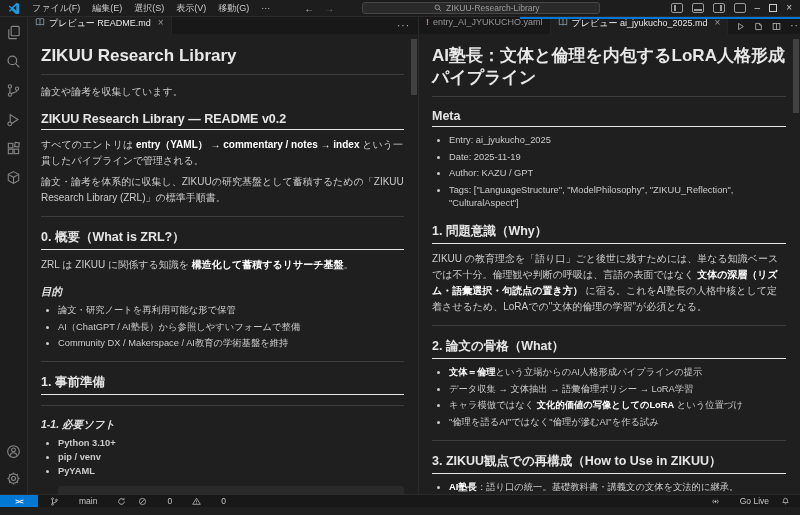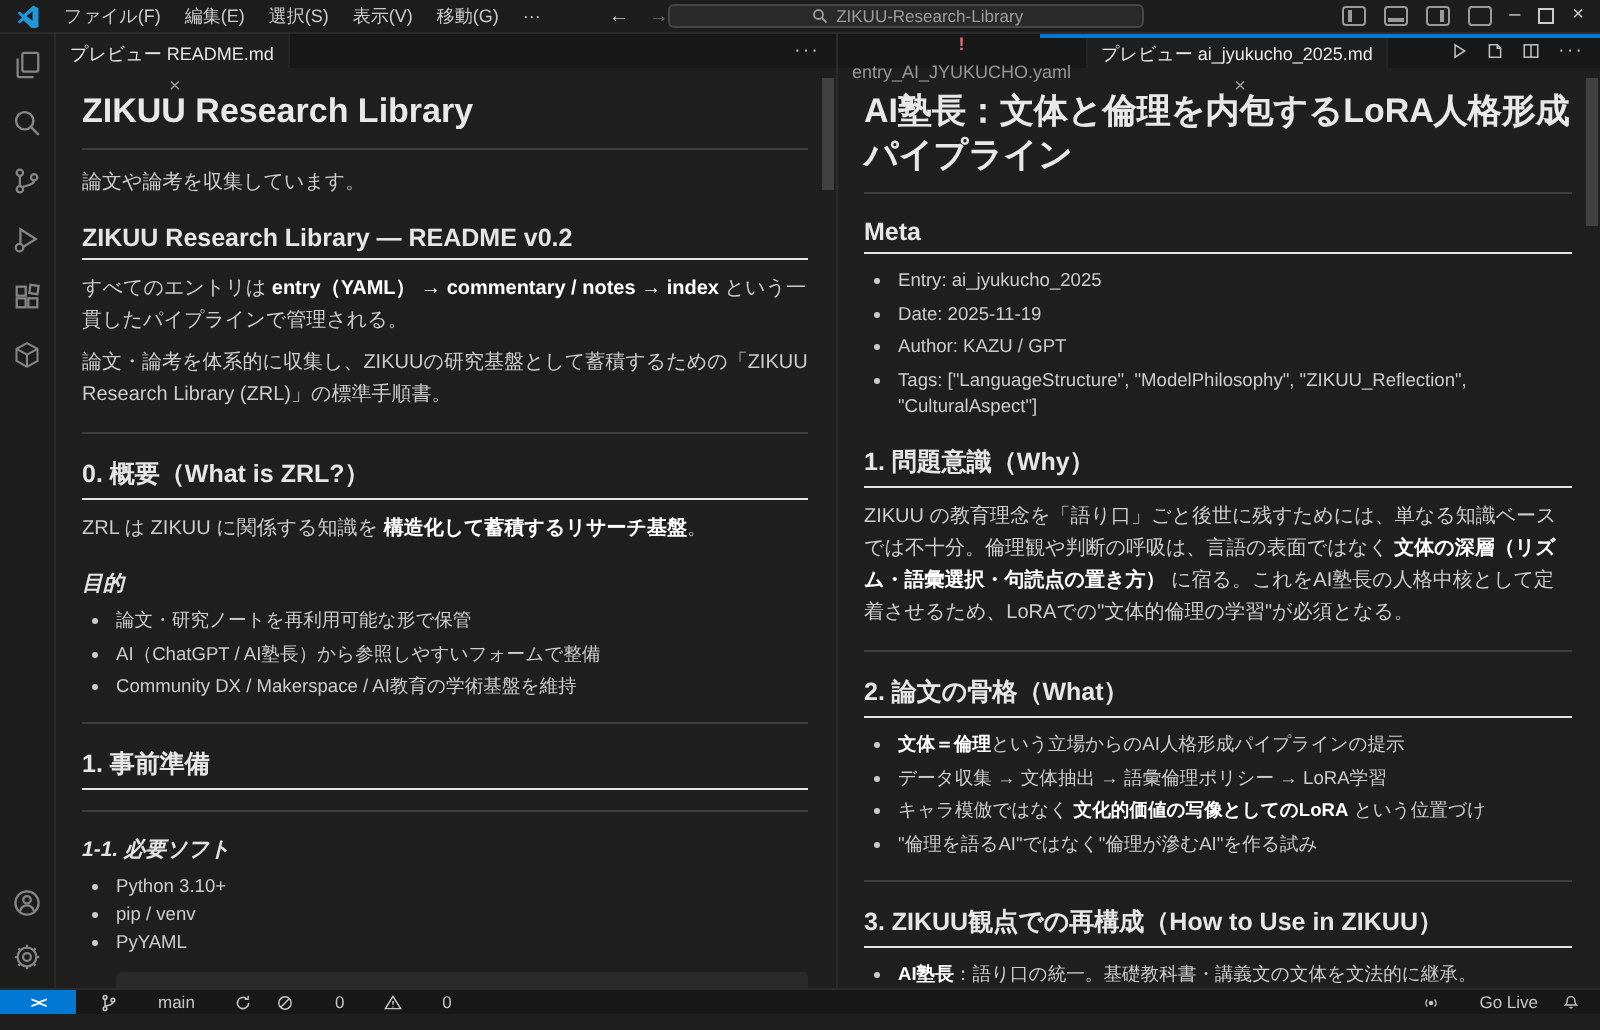--- a/index.html
+++ b/index.html
@@ -7,21 +7,21 @@
     font-family:"Liberation Sans","DejaVu Sans",sans-serif; }
   .app { width:800px; height:507px; display:flex; flex-direction:column; position:relative; }
 
   
   .titlebar { height:17px; background:#1d1d1d; border-bottom:1px solid #2b2b2b;
     display:flex; align-items:center; font-size:9px; color:#cccccc; flex:0 0 auto; }
   .vscode-logo { width:16px; height:12px; margin:0 4px 0 6px; display:flex; align-items:center; justify-content:center; }
   .menu-item { padding:0 6px; color:#cccccc; cursor:default; }
   .nav-arrows { margin-left:28px; display:flex; gap:10px; color:#c5c5c5; font-size:10px; }
   .nav-arrows .fwd { color:#6e6e6e; }
-  .command-center { margin-left:0; width:238px; height:12px; background:#2a2a2a;
+  .command-center { margin-left:28px; width:238px; height:12px; background:#2a2a2a;
     border:1px solid #454545; border-radius:3px; display:flex; align-items:center; justify-content:center;
     color:#9d9d9d; font-size:8.5px; gap:4px;padding-left:11px; }
   .tb-right { margin-left:auto; display:flex; align-items:center; gap:9px; padding-right:8px; }
   .layout-ico { width:12px; height:10px; border:1px solid #9a9a9a; border-radius:2px; position:relative; }
   .layout-ico.l::before { content:""; position:absolute; left:2px; top:1px; bottom:1px; width:2px; background:#9a9a9a; }
   .layout-ico.b::before { content:""; position:absolute; left:1px; right:1px; bottom:1px; height:2px; background:#9a9a9a; }
   .layout-ico.r::before { content:""; position:absolute; right:2px; top:1px; bottom:1px; width:2px; background:#9a9a9a; }
   .win-btn { color:#cccccc; font-size:10px; line-height:10px; }
   .win-max { width:8px; height:8px; border:1px solid #cccccc; }
 
@@ -31,43 +31,43 @@
     display:flex; flex-direction:column; align-items:center; padding-top:8px; gap:14px; flex:0 0 auto; }
   .activitybar svg { display:block; }
   .ab-spacer { flex:1; }
   .ab-bottom { display:flex; flex-direction:column; gap:12px; align-items:center; margin-bottom:8px; }
 
   .editors { flex:1; display:flex; min-width:0; }
   .egroup { display:flex; flex-direction:column; min-width:0; background:#1f1f1f; position:relative; }
   .egroup.left { width:391px; border-right:1px solid #2b2b2b; }
   .egroup.right { flex:1; }
   .tabbar { height:17px; background:#181818; display:flex; align-items:stretch; flex:0 0 auto; position:relative; }
-  .tab { display:flex; align-items:center; gap:4px; padding:0 7px; font-size:9px; color:#969696;
-    background:#181818; border-right:1px solid #252526; white-space:nowrap;flex-direction:column; }
+  .tab { display:flex; gap:4px; padding:0 7px; font-size:9px; color:#969696;
+    background:#181818; border-right:1px solid #252526; white-space:nowrap; }
   .tab.active { background:#1f1f1f; color:#e7e7e7; }
   .tab .close { font-size:10px; color:#9a9a9a; margin-left:3px; }
   .tab-actions { margin-left:auto; display:flex; align-items:center; gap:9px; padding:0 8px; color:#bbbbbb; }
   .focus-line { position:absolute; top:0; left:101px; right:0; height:2px; background:#0078d4; }
   .yaml-bang { color:#e06c75; font-weight:bold; font-size:9px; }
   .more-dots { font-size:10px; letter-spacing:1px; color:#bbbbbb; }
 
   .preview { flex:1; overflow:hidden; padding:8px 14px 0 13px; color:#cccccc; position:relative; }
   .scroll-thumb { position:absolute; width:6px; background:rgba(121,121,121,0.38); right:1px; }
 
   
   .md-h1 { font-size:17px; font-weight:bold; color:#e8e8e8; border-bottom:1px solid #3d3d3d;
     padding-bottom:7px; margin:3px 0 9px; line-height:1.3; }
   .md-h2 { font-size:12.5px; font-weight:bold; color:#e6e6e6; border-bottom:1px solid #e5e5e5;
     padding-bottom:3px; margin:12px 0 7px; }
   .md-h3 { font-size:10.5px; font-weight:bold; color:#e2e2e2; margin:12px 0 5px;font-style:italic; }
   .md-p { font-size:10px; line-height:1.6; margin:5px 0; }
   .md-p strong, .md-ul strong { color:#ffffff; }
   .md-ul { list-style:disc; padding-left:17px; margin:4px 0 6px; font-size:9.3px; line-height:1.5; }
   .md-ul li { margin:2.5px 0; }
-  .md-ul.loose li { margin:0 0; }
+  .md-ul.loose li { margin:0 0;font-weight:bold; }
   .md-code { background:#2a2a2a; border-radius:3px; margin:7px 0 9px 17px; padding:9px 10px;
     font-family:"DejaVu Sans Mono","Liberation Mono",monospace; font-size:8.8px; color:#d4d4d4; }
   .md-hr { border-top:1px solid #3d3d3d; margin:10px 0; height:0; }
 
   
   .statusbar { height:13px; background:#181818; border-top:1px solid #2b2b2b; display:flex;
     align-items:center; font-size:8.5px; color:#c5c5c5; flex:0 0 auto; }
   .sb-remote { width:38px; height:100%; background:#0078d4; color:#ffffff; display:flex;
     align-items:center; justify-content:center; font-size:8px; font-weight:bold; letter-spacing:-1px; }
   .sb-item { display:flex; align-items:center; gap:20px; margin-left:12px; }

